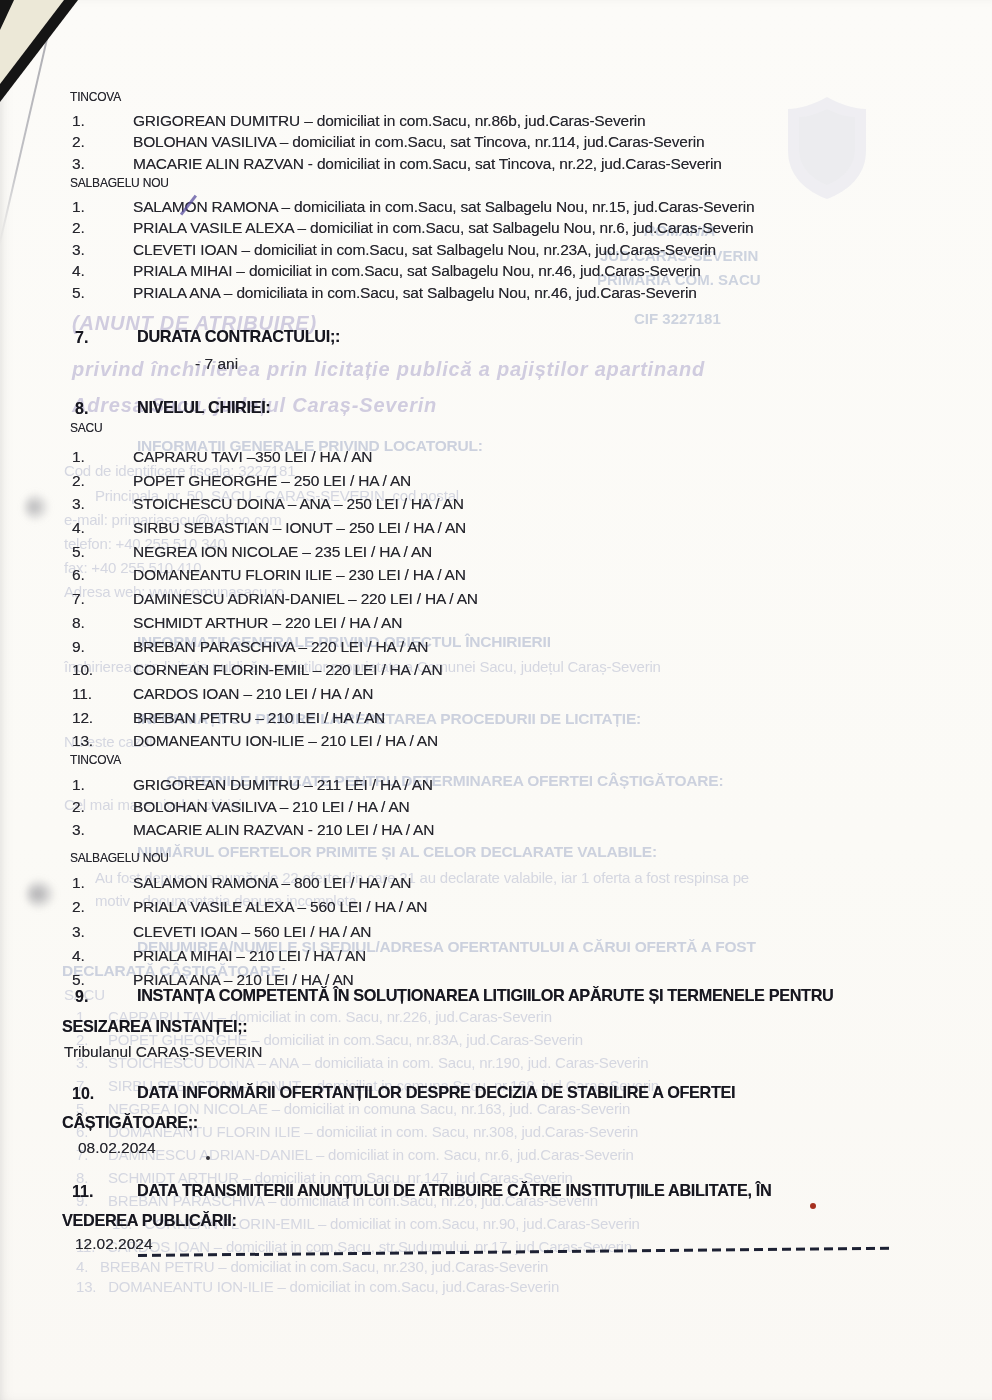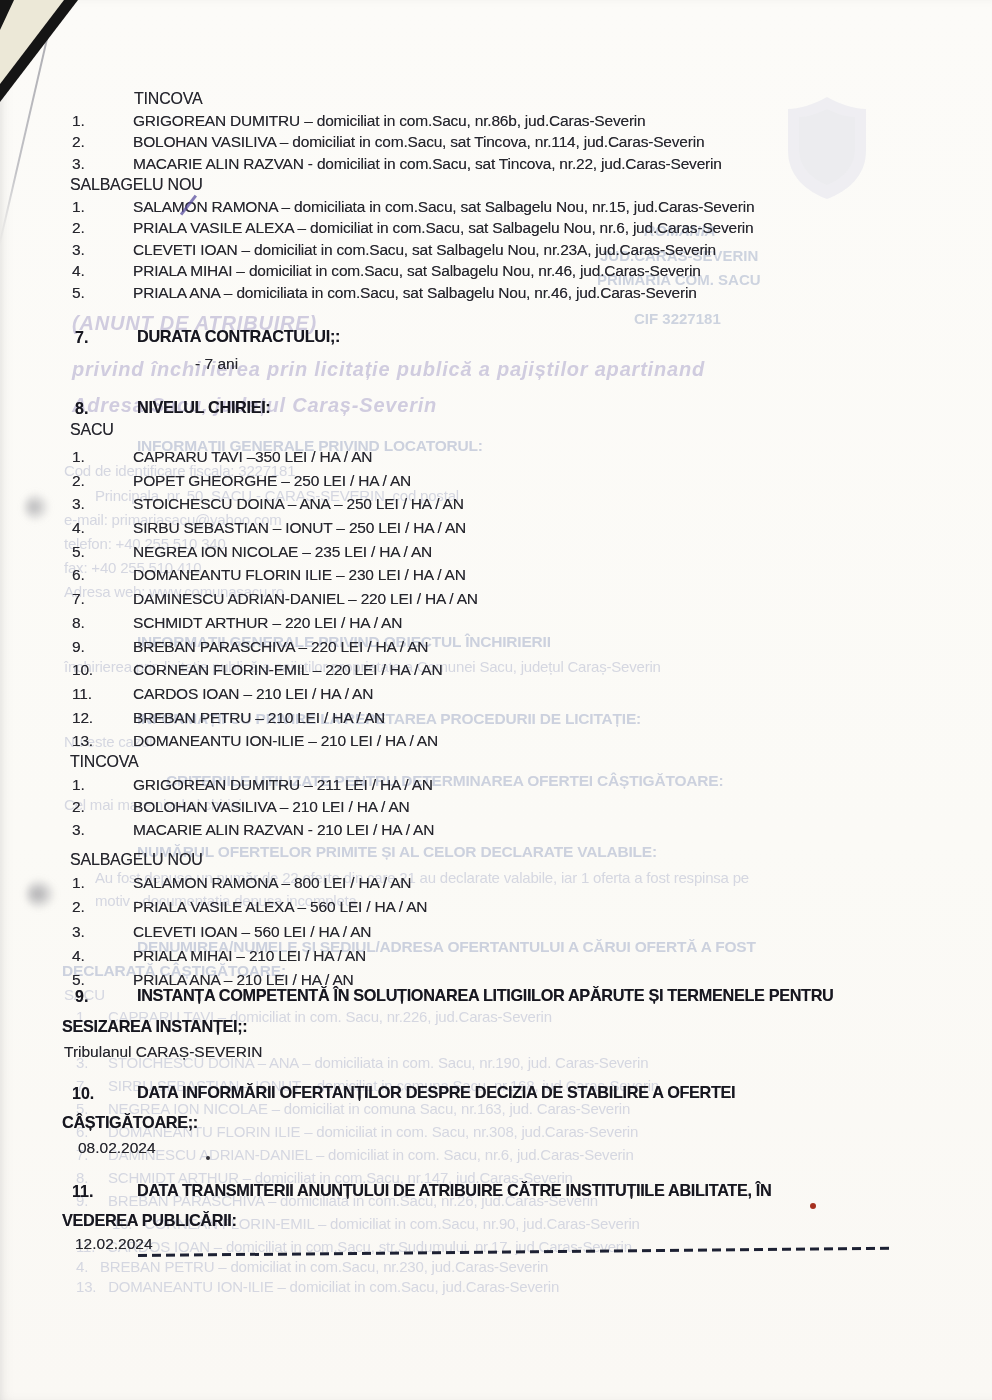--- a/index.html
+++ b/index.html
@@ -6,21 +6,21 @@
   .page{
     position:relative; width:992px; height:1400px; margin:0 auto;
     background:linear-gradient(180deg,#fcfbf8 0%,#fbfaf6 60%,#faf8f4 100%);
     overflow:hidden;
     font-family:"Liberation Sans", sans-serif;
     color:#26262c;
     box-shadow:inset 6px 0 14px -8px rgba(120,120,120,.35);
   }
   
   .blk{position:absolute; left:70px;}
-  .hd{height:21.5px; font-size:16px; letter-spacing:-0.2px; white-space:nowrap;text-align:right;}
+  .hd{height:21.5px; font-size:12px; letter-spacing:-0.2px; white-space:nowrap;}
   .li{position:relative; height:21.5px; font-size:15.5px; letter-spacing:-0.2px;}
   .li .num{position:absolute; left:2px; top:0;}
   .li .txt{position:absolute; left:63px; top:0; white-space:nowrap;}
   .lh236 .li{height:23.7px;}
   .lh223 .li{height:22.3px;}
   .lh243 .li{height:24.3px;}
   .sec{position:absolute; left:62px; width:880px;}
   .sec .sno{position:absolute; font-weight:bold; font-size:16px; color:#17171f;}
   .sec .st{position:absolute; font-weight:bold; font-size:16.3px; letter-spacing:-0.35px; color:#17171f; white-space:nowrap;}
   .sec .sval{position:absolute; font-size:15.5px; color:#26262c; white-space:nowrap;}
@@ -91,20 +91,21 @@
       <div class="g-b" style="left: 64px; top: 733px;">Nu este cazul</div>
       <div class="g-h" style="left: 137px; top: 772px; margin-left: 29px;">CRITERIILE UTILIZATE PENTRU DETERMINAREA OFERTEI CÂȘTIGĂTOARE:</div>
       <div class="g-b" style="left: 64px; top: 796px;">Cel mai mare nivel al chiriei</div>
       <div class="g-h" style="left: 137px; top: 843px;">NUMĂRUL OFERTELOR PRIMITE ȘI AL CELOR DECLARATE VALABILE:</div>
       <div class="g-b" style="left: 95px; top: 869px;">Au fost depuse un număr de 22 oferte din care 21 au declarate valabile, iar 1 oferta a fost respinsa pe</div>
       <div class="g-b" style="left: 95px; top: 892px;">motiv - documentatia depusa incompleta</div>
       <div class="g-h" style="left: 137px; top: 938px;">DENUMIREA/NUMELE ȘI SEDIUL/ADRESA OFERTANTULUI A CĂRUI OFERTĂ A FOST</div>
       <div class="g-h" style="left: 62px; top: 962px;">DECLARATĂ CÂȘTIGĂTOARE:</div>
       <div class="g-b" style="left: 64px; top: 986px;">SACU</div>
       <div class="g-b" style="left: 76px; top: 1008px;">1.     CAPRARU TAVI – domiciliat in com. Sacu, nr.226, jud.Caras-Severin</div>
+      <div class="g-b" style="left: 76px; top: 1031px;">2.     POPET GHEORGHE – domiciliat in com.Sacu, nr.83A, jud.Caras-Severin</div>
       <div class="g-b" style="left: 76px; top: 1054px;">3.     STOICHESCU DOINA – ANA – domiciliata in com. Sacu, nr.190, jud. Caras-Severin</div>
       <div class="g-b" style="left: 76px; top: 1077px;">7.     SIRBU SEBASTIAN – IONUT – domiciliat in comuna Sacu, nr.168, jud.Caras-Severin</div>
       <div class="g-b" style="left: 76px; top: 1100px;">5.     NEGREA ION NICOLAE – domiciliat in comuna Sacu, nr.163, jud. Caras-Severin</div>
       <div class="g-b" style="left: 76px; top: 1123px;">6.     DOMANEANTU FLORIN ILIE – domiciliat in com. Sacu, nr.308, jud.Caras-Severin</div>
       <div class="g-b" style="left: 76px; top: 1146px;">7.     DAMINESCU ADRIAN-DANIEL – domiciliat in com. Sacu, nr.6, jud.Caras-Severin</div>
       <div class="g-b" style="left: 76px; top: 1169px;">8.     SCHMIDT ARTHUR – domiciliat in com.Sacu, nr.147, jud.Caras-Severin</div>
       <div class="g-b" style="left: 76px; top: 1192px;">9.     BREBAN PARASCHIVA – domiciliata in com.Sacu, nr.26, jud.Caras-Severin</div>
       <div class="g-b" style="left: 76px; top: 1215px; margin-left: 36px;">10.   CORNEAN FLORIN-EMIL – domiciliat in com.Sacu, nr.90, jud.Caras-Severin</div>
       <div class="g-b" style="left: 76px; top: 1238px;">11.   CARDOS IOAN – domiciliat in com.Sacu, str.Sudumului, nr.17, jud.Caras-Severin</div>
       <div class="g-b" style="left: 76px; top: 1258px;">4.   BREBAN PETRU – domiciliat in com.Sacu, nr.230, jud.Caras-Severin</div>

